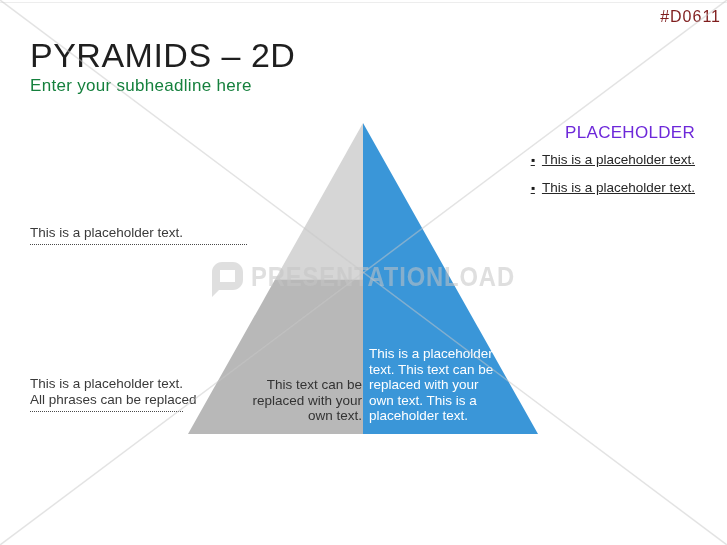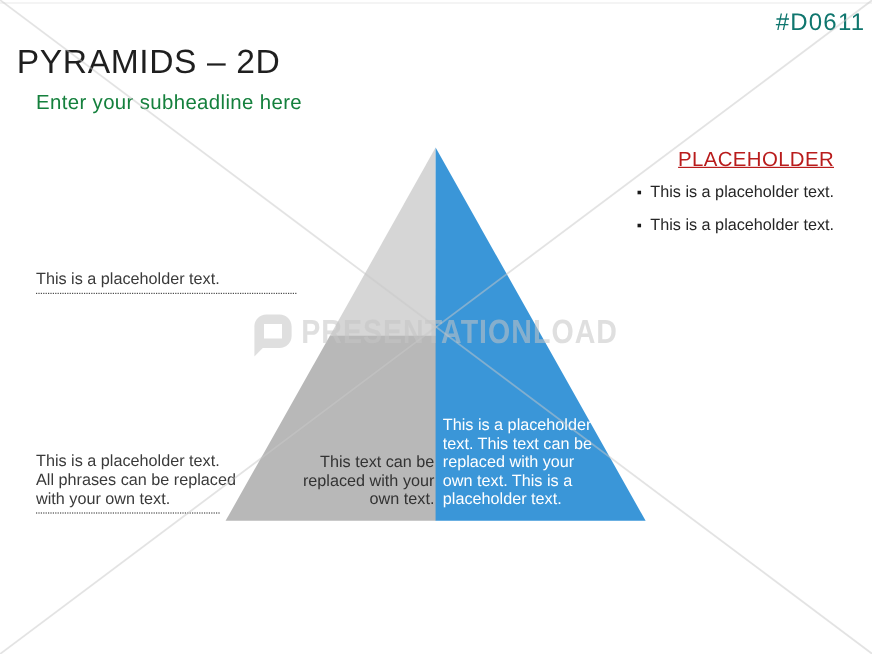--- a/index.html
+++ b/index.html
@@ -6,24 +6,24 @@
   body{
     width:727px;height:545px;overflow:hidden;position:relative;
     background:#ffffff;
     font-family:"Liberation Sans", sans-serif;
     color:#2e2e2e;
   }
   .abs{position:absolute;}
   .top-hairline{left:0;top:2px;width:727px;height:1px;background:#ededed;}
 
   .template-code{
-    top:8px;right:6px;font-size:20px;letter-spacing:1px;color:#0f766e;
+    top:8px;right:6px;font-size:16px;letter-spacing:1px;color:#7f1d1d;
   }
   .page-title{
-    left:14px;top:36px;font-size:28px;font-weight:500;color:#1f1f1f;
+    left:30px;top:36px;font-size:34px;font-weight:500;color:#1f1f1f;
     letter-spacing:0.5px;margin:0;
   }
   .page-subtitle{
     left:30px;top:76px;font-size:17px;color:#15803d;letter-spacing:0.3px;
   }
 
   .pyramid-svg{left:0;top:0;width:727px;height:545px;}
 
   .note{left:30px;width:240px;font-size:13.5px;line-height:16px;color:#3a3a3a;}
   .note1{top:225px;}
@@ -34,25 +34,25 @@
 
   .pyr-label{font-size:13.5px;line-height:15.5px;}
   .pyr-label.gray{
     top:377px;right:365px;width:125px;text-align:right;color:#333333;
   }
   .pyr-label.blue{
     top:346px;left:369px;width:137px;text-align:left;color:#ffffff;
   }
 
   .right-panel{right:32px;top:123px;width:230px;text-align:right;}
-  .ph-heading{font-size:17px;font-weight:500;color:#b91c1c;letter-spacing:0.3px;line-height:20px;text-decoration:underline;}
+  .ph-heading{font-size:17px;font-weight:500;color:#6d28d9;letter-spacing:0.3px;line-height:20px;}
   .bullets{margin-top:9px;}
   .bullet-item{
     font-size:13.5px;line-height:15.5px;color:#262626;margin-bottom:11px;
-    margin-left:auto;width:205px;
+    margin-left:auto;width:205px;text-decoration:underline;
   }
   .sq{font-size:12px;margin-right:7px;color:#1a1a1a;}
 
   .wm-layer{left:0;top:0;width:727px;height:545px;pointer-events:none;}
   .wm-brand{
     left:251px;top:261px;font-size:28px;font-weight:700;letter-spacing:1px;
     color:rgba(197,197,197,0.55);transform:scaleX(0.85);transform-origin:left top;
     pointer-events:none;white-space:nowrap;
   }
 </style>
@@ -73,21 +73,20 @@
 </svg>
 
 <div class="abs note note1">
   <div>This is a placeholder text.</div>
   <div class="dotline dl1"></div>
 </div>
 
 <div class="abs note note2">
   <div>This is a placeholder text.</div>
   <div>All phrases can be replaced</div>
-  <div>with your own text.</div>
   <div class="dotline dl2"></div>
 </div>
 
 <div class="abs pyr-label gray">This text can be replaced with your own text.</div>
 <div class="abs pyr-label blue">This is a placeholder text. This text can be replaced with your own text. This is a placeholder text.</div>
 
 <div class="abs right-panel">
   <div class="ph-heading">PLACEHOLDER</div>
   <div class="bullets">
     <div class="bullet-item"><span class="sq">▪</span><span>This is a placeholder text.</span></div>

